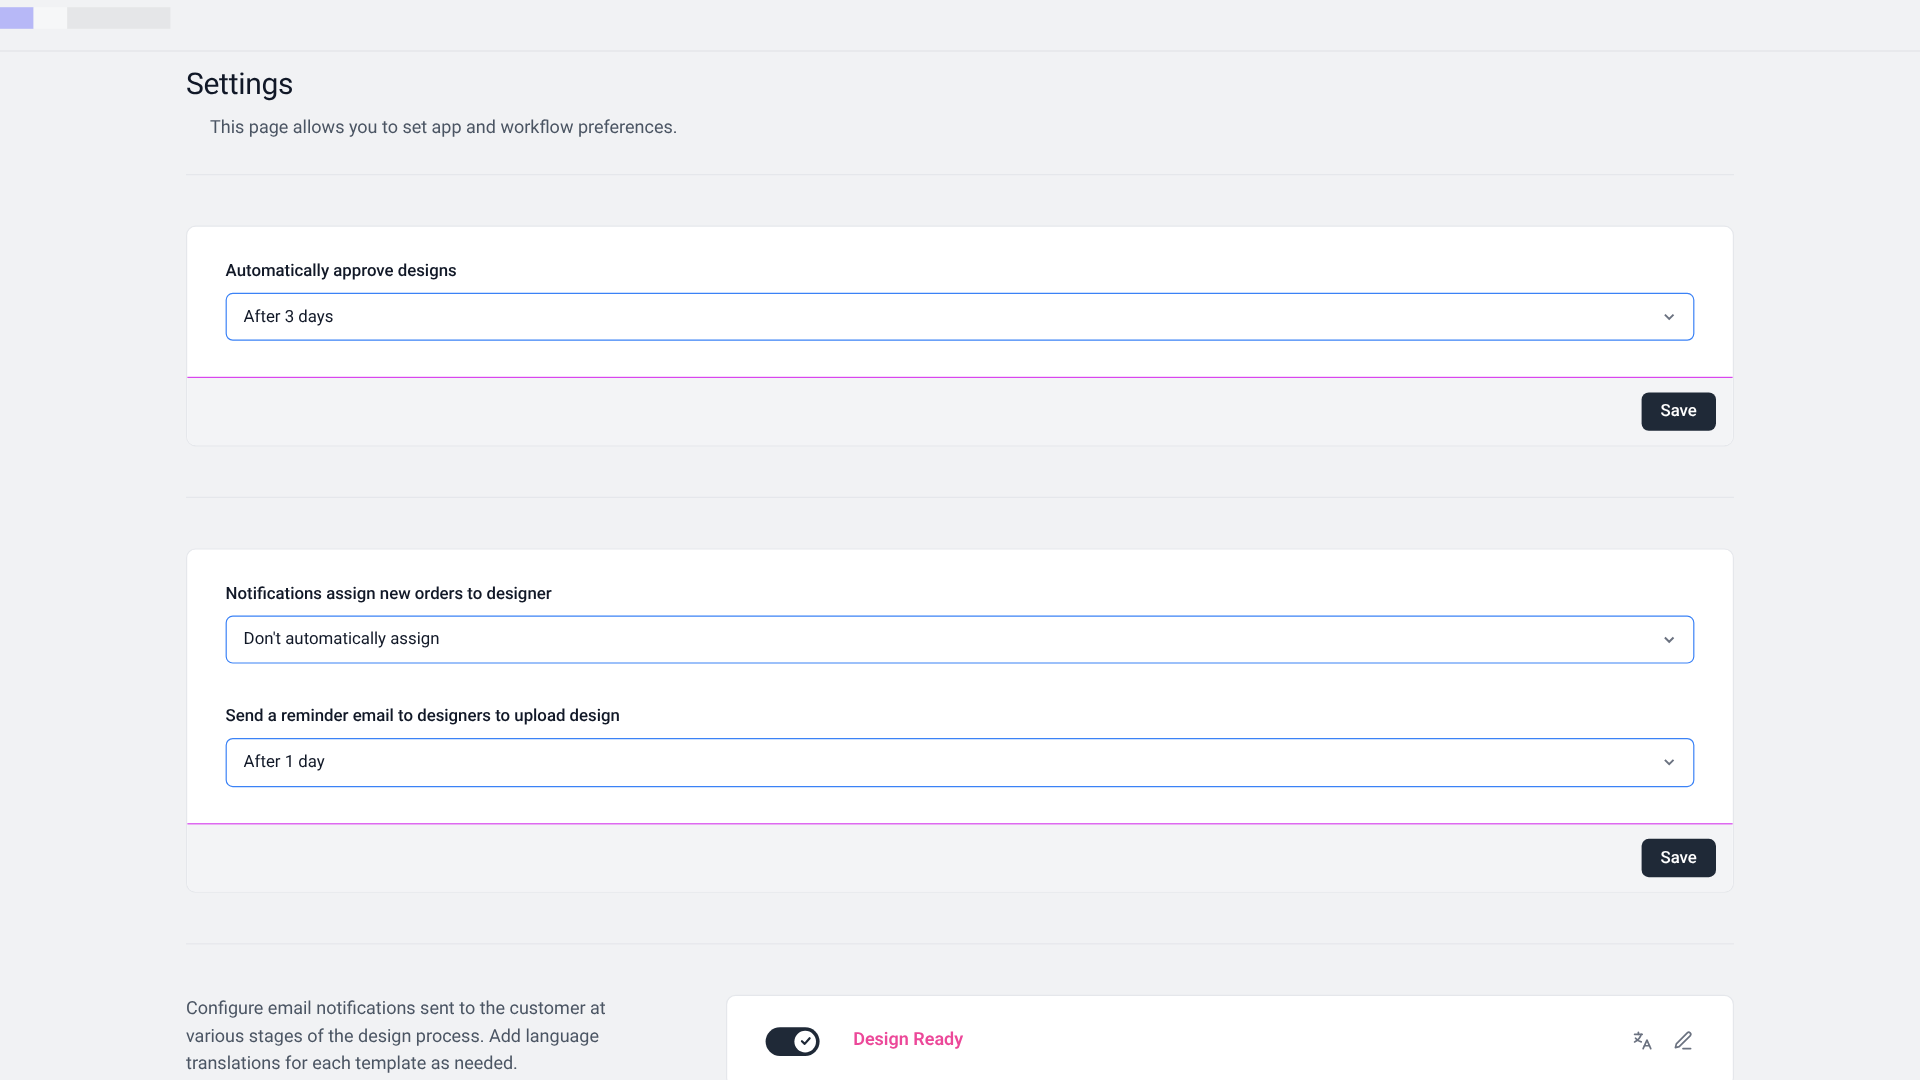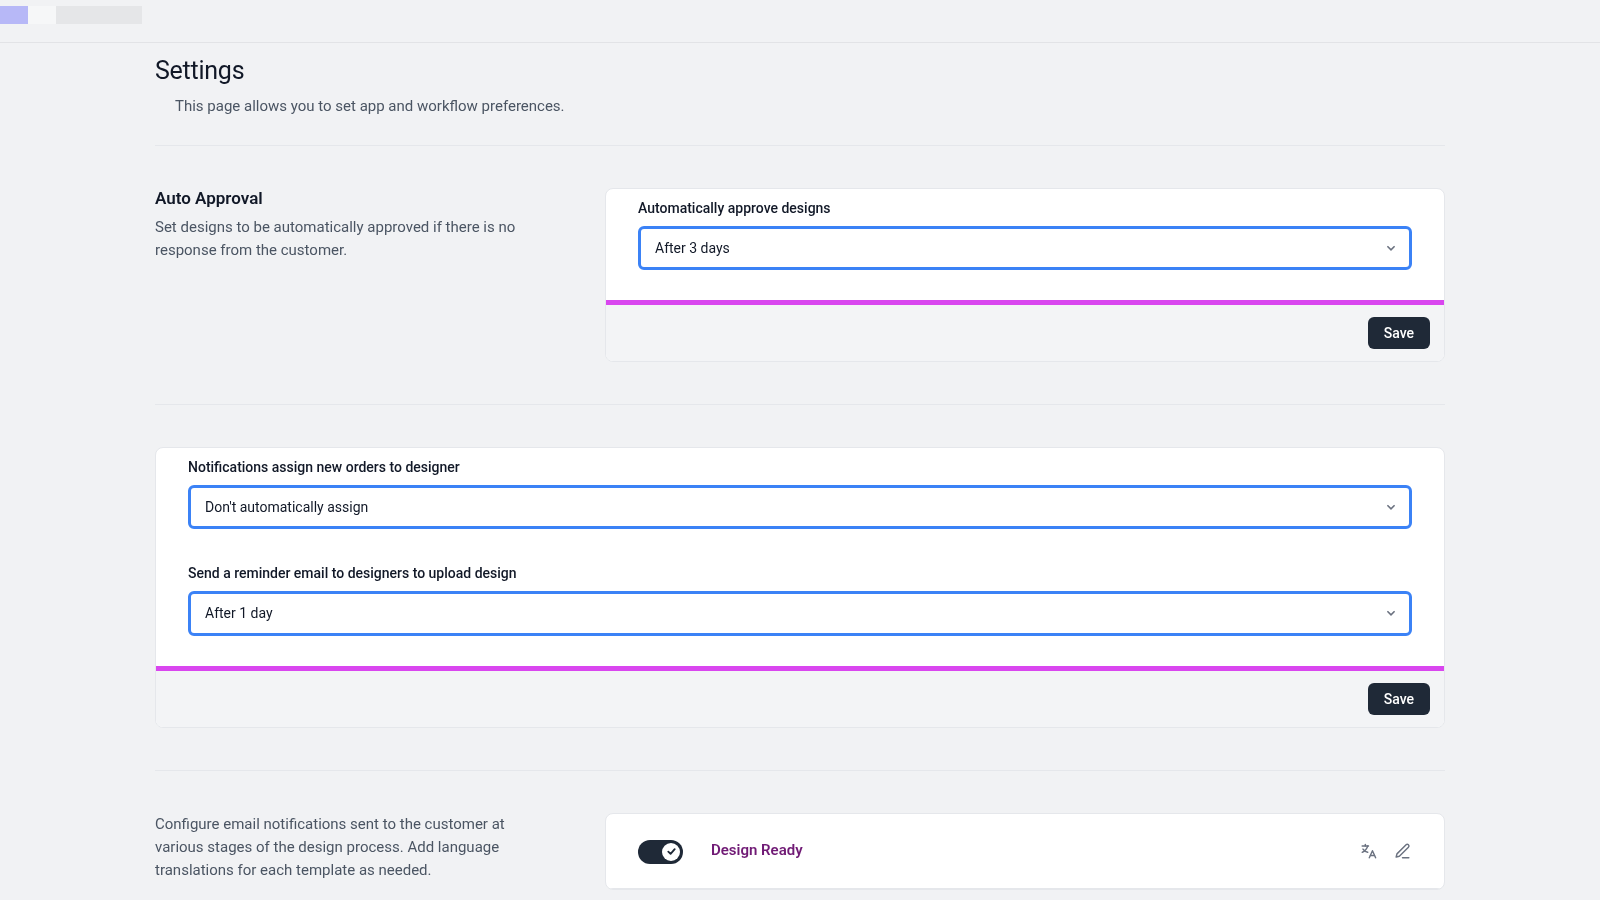--- a/index.html
+++ b/index.html
@@ -72,58 +72,58 @@
     line-height: 1.55;
   }
   .card {
     flex: 1;
     background: #fff;
     border: 1px solid #e5e7eb;
     border-radius: 8px;
     overflow: hidden;
   }
   .card-body {
-    padding: 11px 32px 30px 32px;
+    padding: 29px 32px 30px 32px;
   }
   .field + .field { margin-top: 36px; }
   .field-label {
     display: block;
     font-size: 14px;
     font-weight: 500;
     color: #111827;
     margin-bottom: 10px;
   }
   .select {
     position: relative;
   }
   .select select {
     width: 100%;
     appearance: none;
     -webkit-appearance: none;
     background: #fff;
-    border: 3px solid #3b82f6;
+    border: 1px solid #3b82f6;
     border-radius: 6px;
     padding: 10px 40px 10px 14px;
     font-size: 14px;
     color: #111827;
     font-family: inherit;
     line-height: 1.3;
   }
   .select .chevron {
     position: absolute;
     right: 12px;
     top: 50%;
     transform: translateY(-50%);
     width: 18px; height: 18px;
     pointer-events: none;
     color: #6b7280;
   }
   .card-footer {
     background: #f3f4f6;
-    border-top: 5px solid #d946ef;
+    border-top: 1px solid #d946ef;
     padding: 12px 14px;
     display: flex;
     justify-content: flex-end;
   }
   .btn-save {
     background: #1f2937;
     color: #fff;
     border: none;
     border-radius: 6px;
     padding: 8px 16px;
@@ -156,21 +156,21 @@
     border-radius: 50%;
     background: #fff;
     display: flex;
     align-items: center;
     justify-content: center;
   }
   .toggle .knob svg { width: 11px; height: 11px; color: #1f2937; }
   .notif-text { flex: 1; }
   .notif-text .title {
     font-weight: 600;
-    color: #701a75;
+    color: #ec4899;
     font-size: 15px;
     margin-bottom: 3px;
   }
   .notif-text .desc {
     color: #4b5563;
     font-size: 14.5px;
   }
   .notif-actions {
     display: flex;
     gap: 14px;
@@ -198,24 +198,20 @@
 <div class="topbar-divider"></div>
 
 <div class="page">
   <div class="page-header">
     <h1>Settings</h1>
     <p class="subtitle">This page allows you to set app and workflow preferences.</p>
   </div>
   <hr class="divider">
 
   <div class="section">
-    <div class="section-left">
-      <h2>Auto Approval</h2>
-      <p>Set designs to be automatically approved if there is no response from the customer.</p>
-    </div>
     <div class="card">
       <div class="card-body">
         <div class="field">
           <label class="field-label">Automatically approve designs</label>
           <div class="select">
             <select>
               <option>After 3 days</option>
             </select>
             <span class="chevron">
               <svg viewBox="0 0 20 20" fill="none" stroke="currentColor" stroke-width="1.8">

